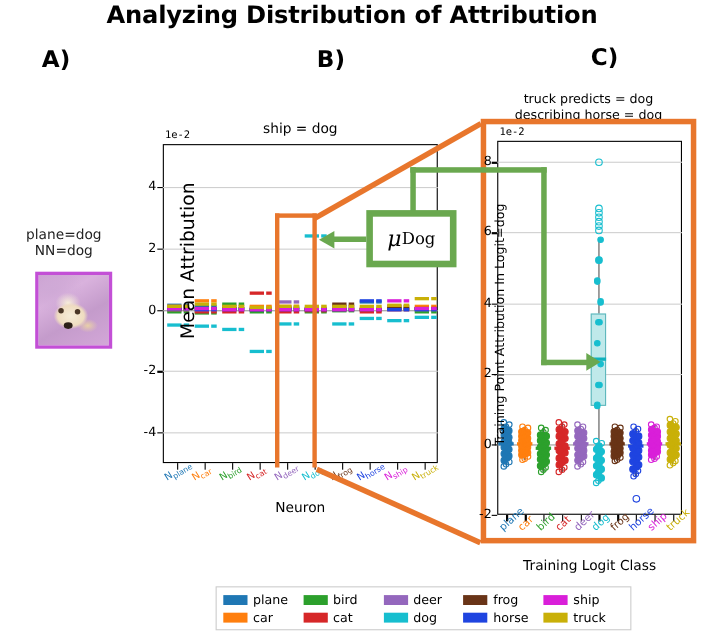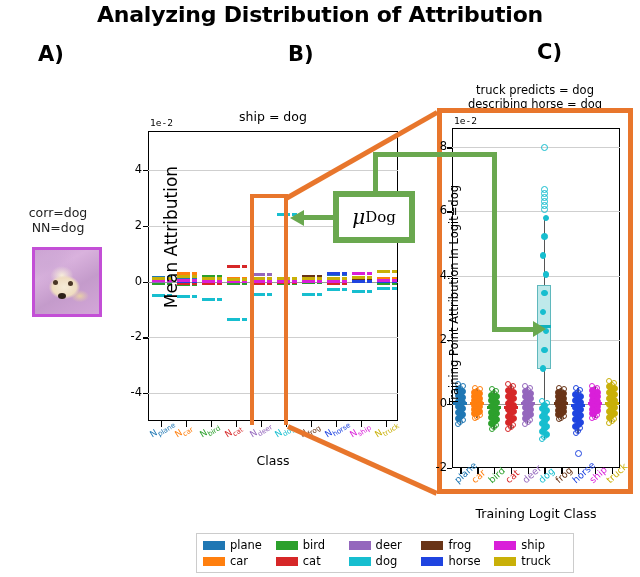--- a/index.html
+++ b/index.html
@@ -74,21 +74,21 @@
 </head>
 <body>
 
 <div class="abs" id="fig-title">Analyzing Distribution of Attribution</div>
 
 <div class="abs panel-letter" style="left:38px;top:42px;">A)</div>
 <div class="abs panel-letter" style="left:288px;top:42px;">B)</div>
 <div class="abs panel-letter" style="left:537px;top:40px;">C)</div>
 
 <div class="abs" id="panelA-caption">
-  <div>corr=dog</div>
+  <div>plane=dog</div>
   <div>NN=dog</div>
 </div>
 <div class="abs" id="test-image">
   <div class="eye" style="left:18px;top:30px;"></div>
   <div class="eye" style="left:33px;top:31px;"></div>
   <div class="nose" style="left:23px;top:43px;"></div>
 </div>
 
 <div class="abs" style="left:432px;top:84px;width:206px;text-align:center;font-size:11.5px;line-height:13.5px;">
   <div>truck predicts = dog</div>
@@ -335,21 +335,21 @@
       <div class="nlabel" style="left: 124.5px; top: 300px; color: rgb(23, 190, 207);">N<sub>dog</sub></div>
       <div class="tickmark" style="left: 162.5px; top: 290px; width: 1.4px; height: 6px;"></div>
       <div class="nlabel" style="left: 149.5px; top: 300px; color: rgb(105, 52, 23);">N<sub>frog</sub></div>
       <div class="tickmark" style="left: 187.5px; top: 290px; width: 1.4px; height: 6px;"></div>
       <div class="nlabel" style="left: 174.5px; top: 300px; color: rgb(31, 68, 224);">N<sub>horse</sub></div>
       <div class="tickmark" style="left: 212.5px; top: 290px; width: 1.4px; height: 6px;"></div>
       <div class="nlabel" style="left: 199.5px; top: 300px; color: rgb(217, 31, 217);">N<sub>ship</sub></div>
       <div class="tickmark" style="left: 237.5px; top: 290px; width: 1.4px; height: 6px;"></div>
       <div class="nlabel" style="left: 224.5px; top: 300px; color: rgb(201, 176, 8);">N<sub>truck</sub></div>
     </div>
-  <div class="ax-xlabel" style="left:0;top:322px;width:250px;">Class</div>
+  <div class="ax-xlabel" style="left:0;top:322px;width:250px;">Neuron</div>
   <div class="abs" id="panelB-ylabel">Mean Attribution</div>
 </div>
 
 <div id="zoom-box"></div>
 <div id="conn-top" style="left: 286px; top: 196px; width: 173.773px; height: 5px; transform: rotate(-29.6631deg);"></div>
 <div id="conn-bot" style="left: 288px; top: 424px; width: 163.371px; height: 5px; transform: rotate(24.2118deg);"></div>
 <div id="panelC-frame"></div>
 
 <div class="abs" id="panelC">
   <div class="exp-lbl" style="left:2px;top:-13px;">1e-2</div>

